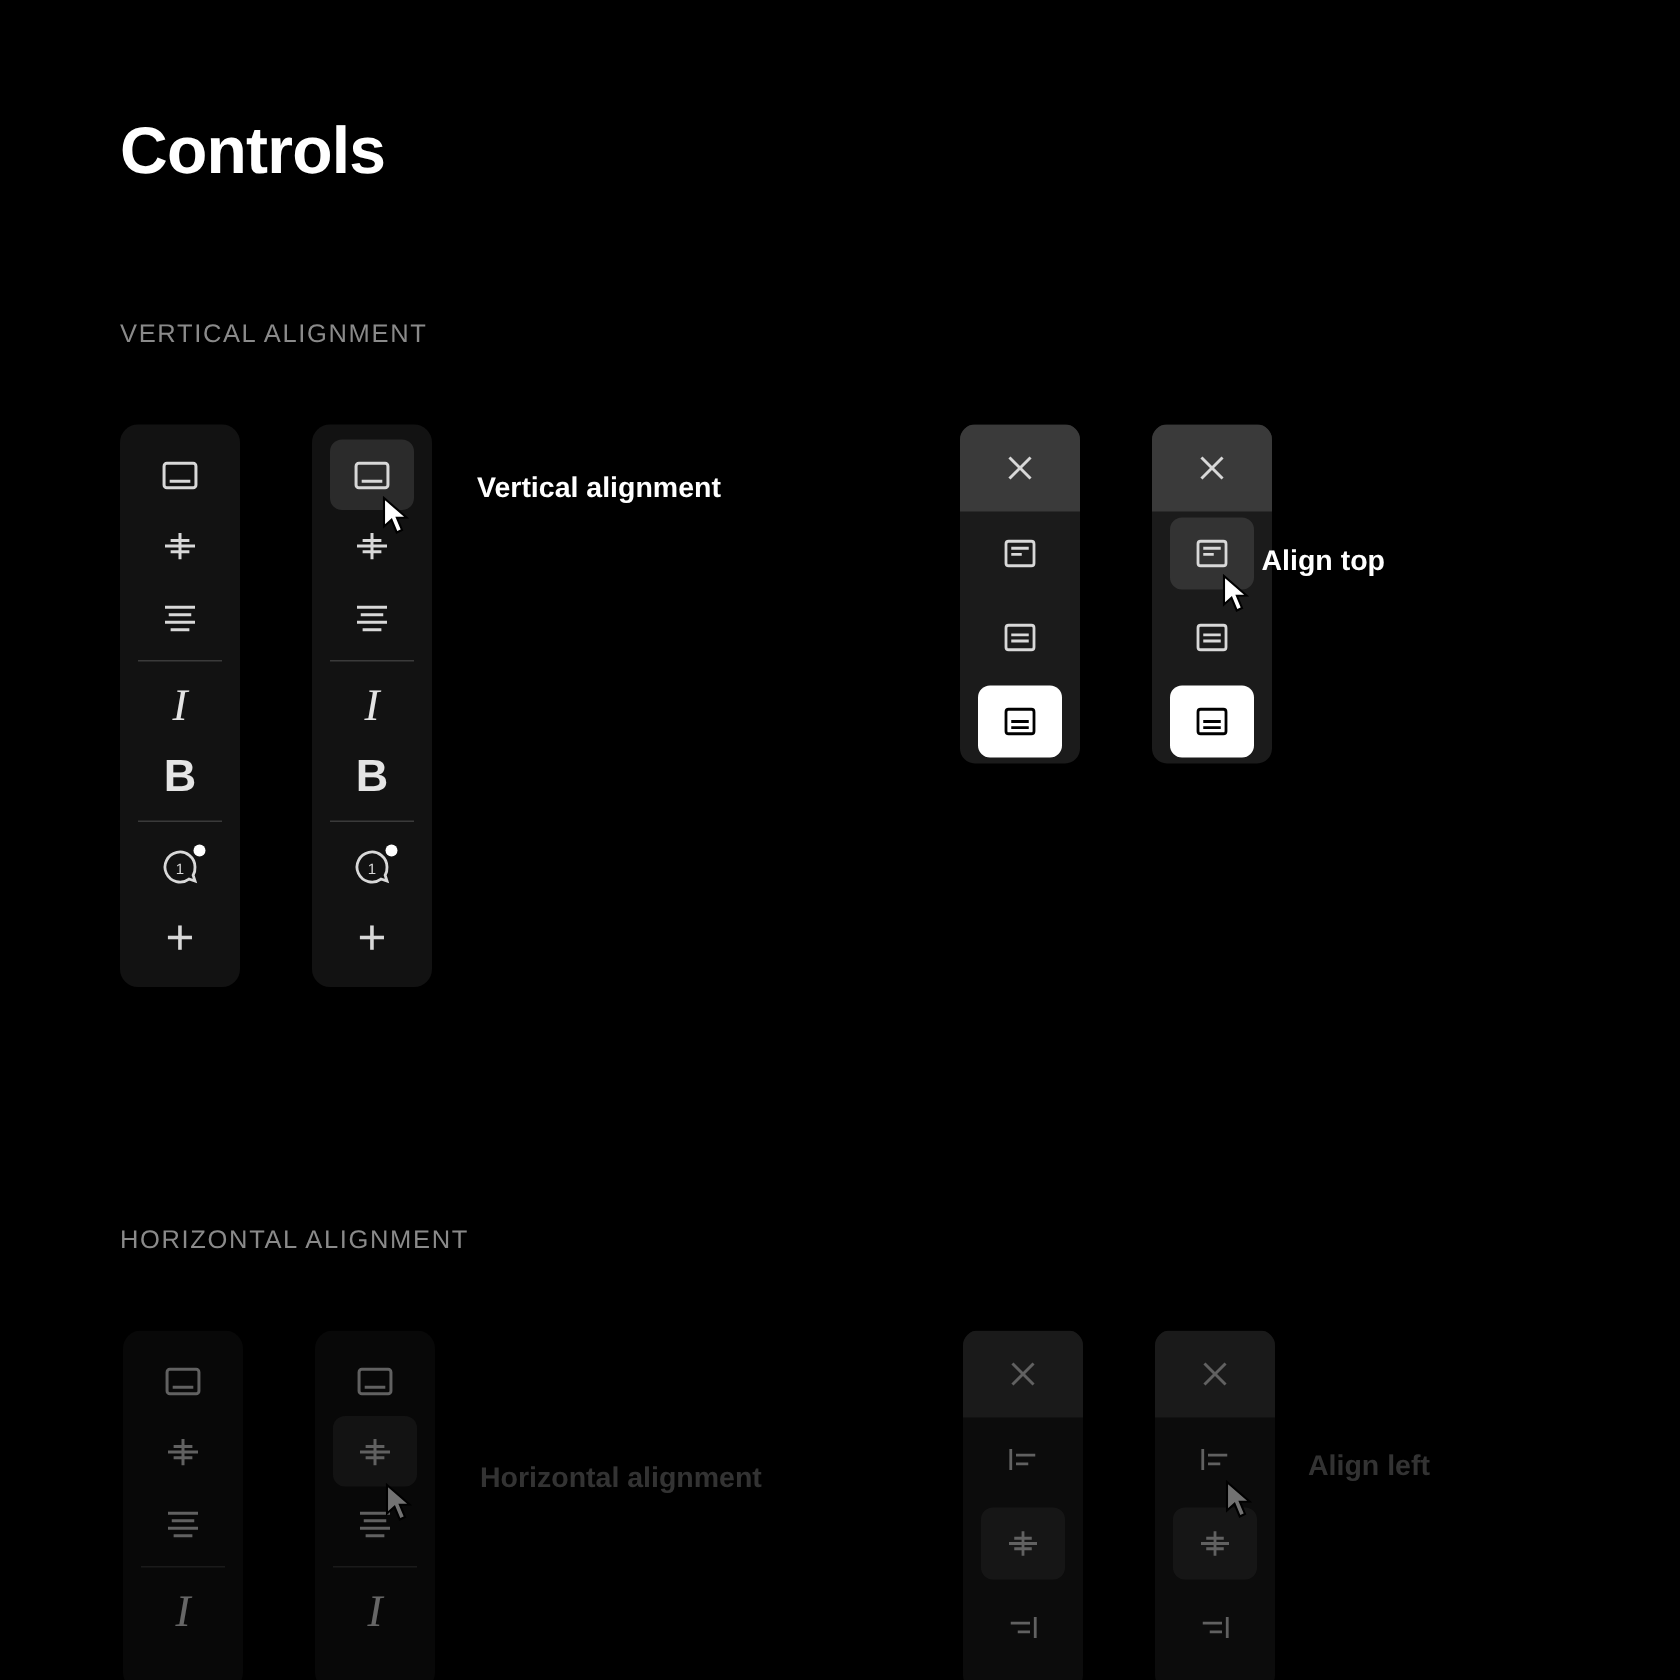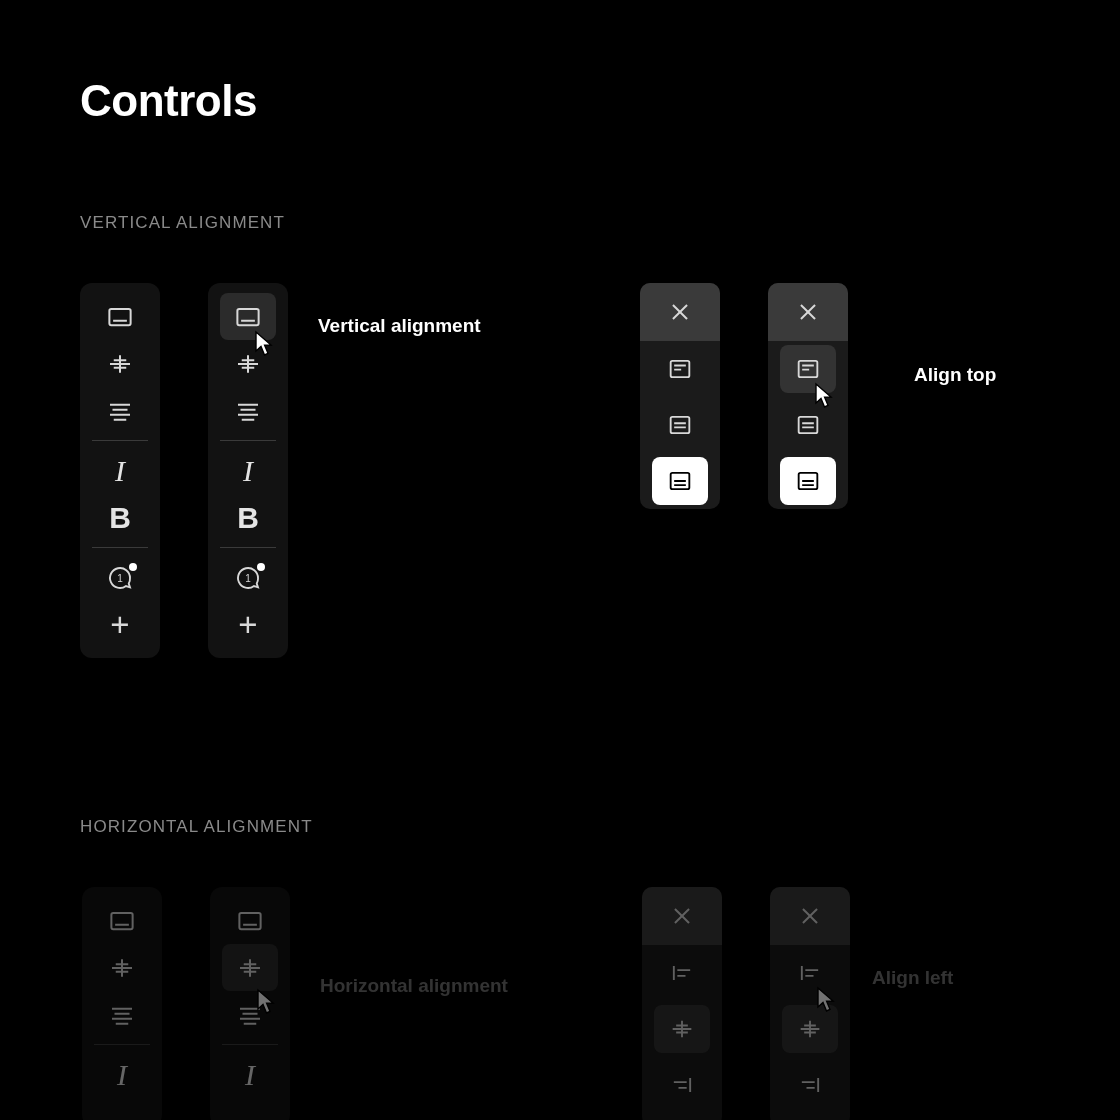--- a/index.html
+++ b/index.html
@@ -356,21 +356,21 @@
       </span>
     </div>
   </div>
 
   <div class="cursor" style="left:812px; top:382px;">
     <svg width="26" height="30" viewBox="0 0 26 30">
       <path d="M4 2 L4 21 L9 16.5 L12.5 25 L16 23.3 L12.6 15.2 L19 15 Z" fill="#ffffff" stroke="#000000" stroke-width="1.4"></path>
     </svg>
   </div>
 
-  <div class="caption" style="left:914px; top:364px;">Align top</div>
+  <div class="caption" style="left:841px; top:364px;">Align top</div>
 
   <div class="section-label horizontal">HORIZONTAL ALIGNMENT</div>
 
   <div class="fade-group">
 
     <div class="toolbar" style="left:82px; top:887px; height:240px;">
       <div class="tb-item">
         <span class="glyph">
           <svg width="30" height="30" viewBox="0 0 24 24" fill="none" stroke="currentColor" stroke-width="1.6">
             <rect x="3.5" y="5.5" width="17" height="13" rx="1.5"></rect>

